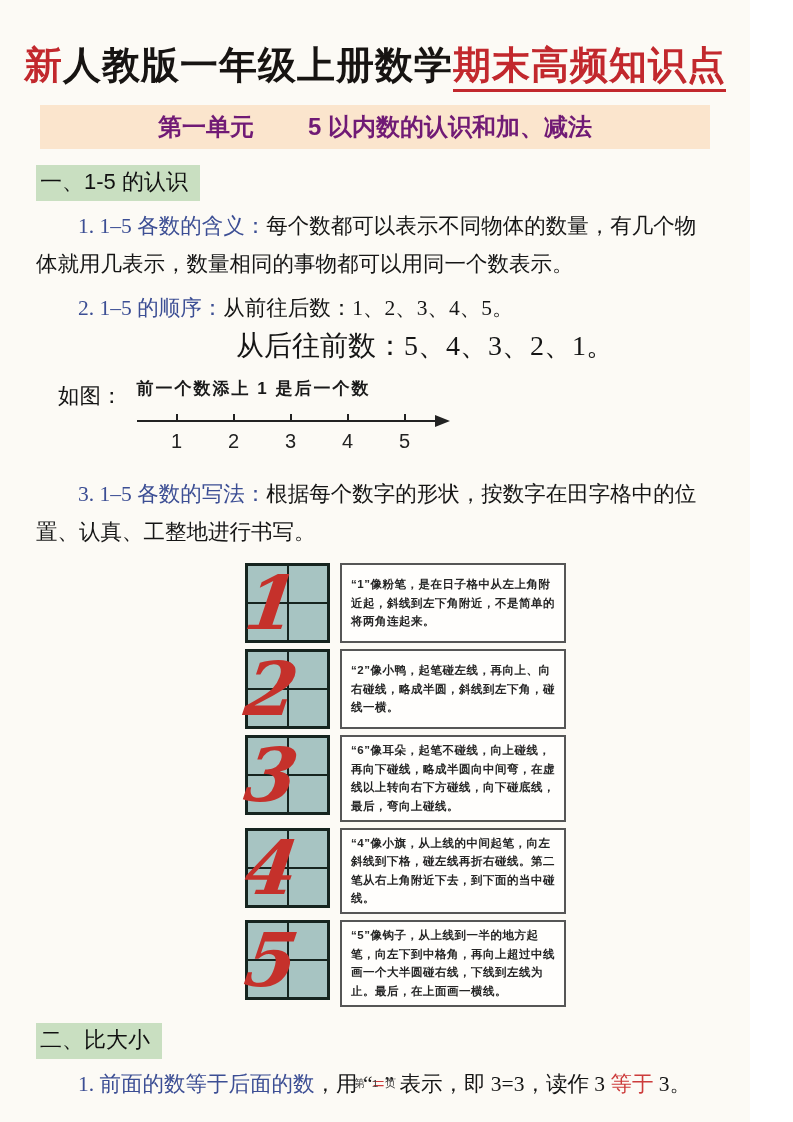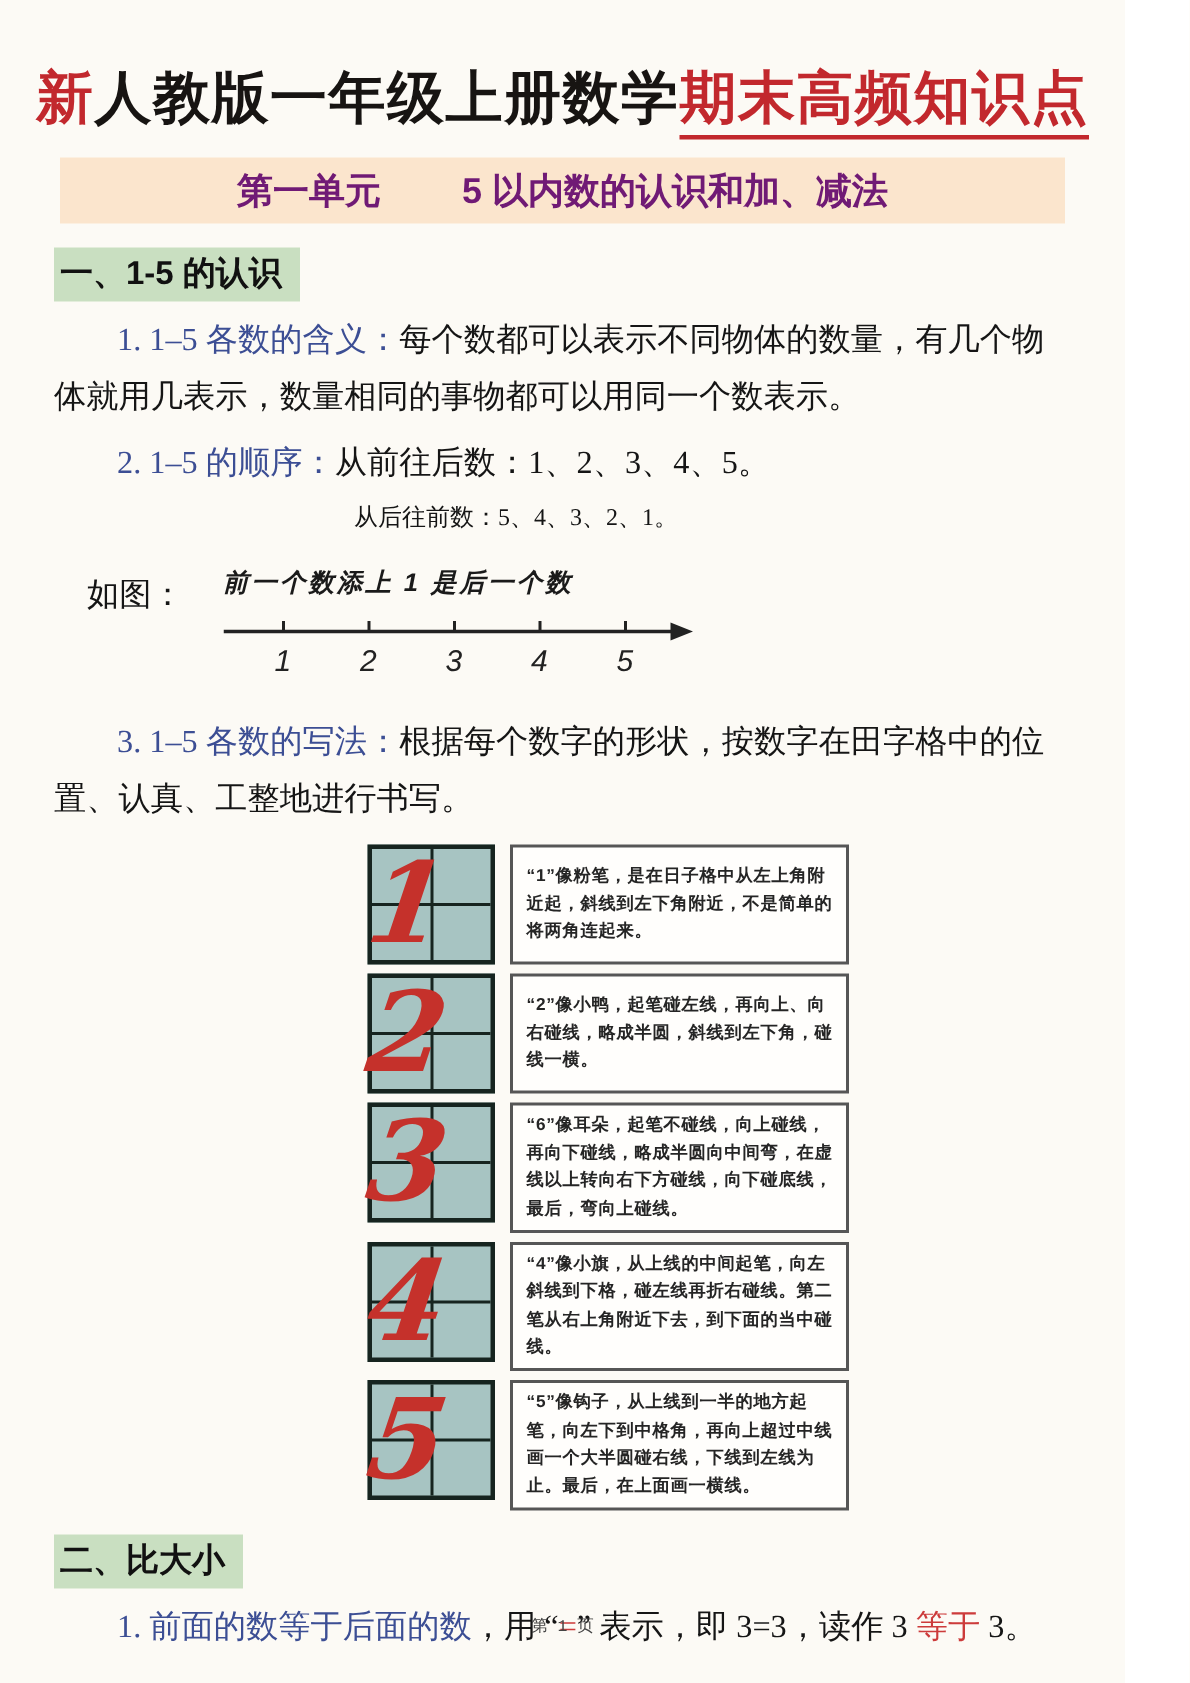--- a/index.html
+++ b/index.html
@@ -38,48 +38,48 @@
     font-size:24px;
     color:#701a75;
   }
   
   .sec-heading{
     display:inline-block;
     margin:16px 0 0 36px;
     background:#c9dfc1;
     padding:2px 12px 4px 4px;
     font-family:"Liberation Sans", sans-serif;
-    font-weight:bold;
+    font-weight:normal;
     font-size:22px;
     color:#111;
   }
   .sec-heading.second{margin-top:10px;}
   
   .para{
     margin:6px 36px 0 36px;
     font-size:21.5px;
     line-height:38px;
     text-indent:42px;
   }
   .lead{color:#3c4e94;}
   .red-accent{color:#cc3b3b;}
   .seq-line2{
     margin:0 36px 0 36px;
     padding-left:200px;
-    font-size:16px;
+    font-size:28px;
     line-height:38px;
   }
   
   .figure{
     display:flex;
     margin:12px 0 0 58px;
     height:92px;
   }
   .fig-label{font-size:21.5px;padding-top:4px;}
-  .fig-content{margin-left:26px;position:relative;font-style:italic;}
+  .fig-content{margin-left:14px;position:relative;}
   .fig-caption{
     font-family:"Liberation Sans", sans-serif;
     font-weight:bold;
     font-size:17px;
     letter-spacing:2px;
     color:#1a1a1a;
   }
   .numline-svg{display:block;margin-top:12px;}
   .fig-ticks{position:relative;height:30px;margin-top:2px;}
   .fig-ticks span{

